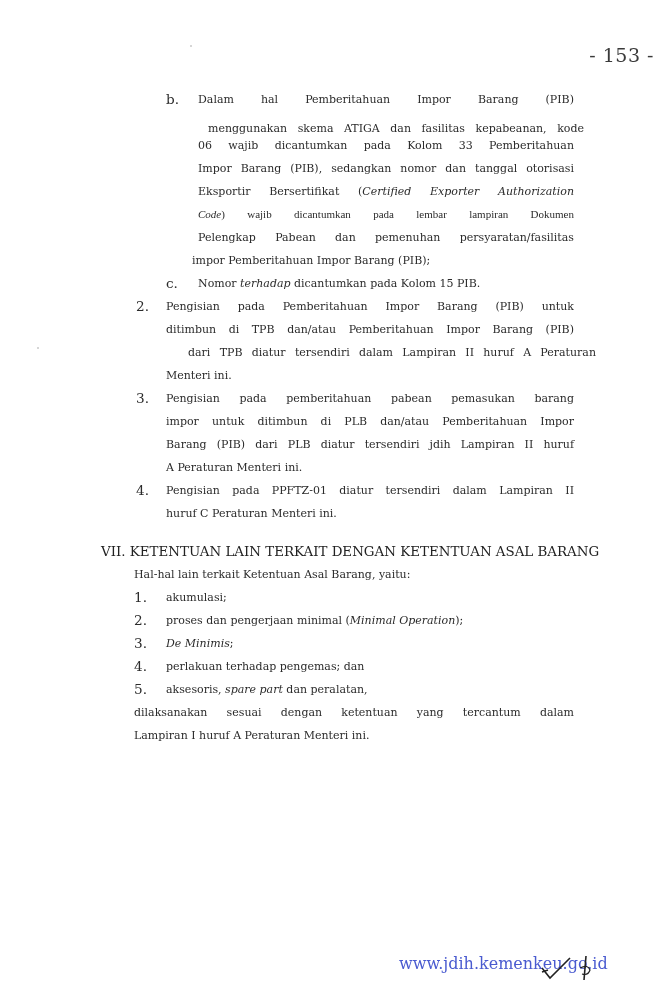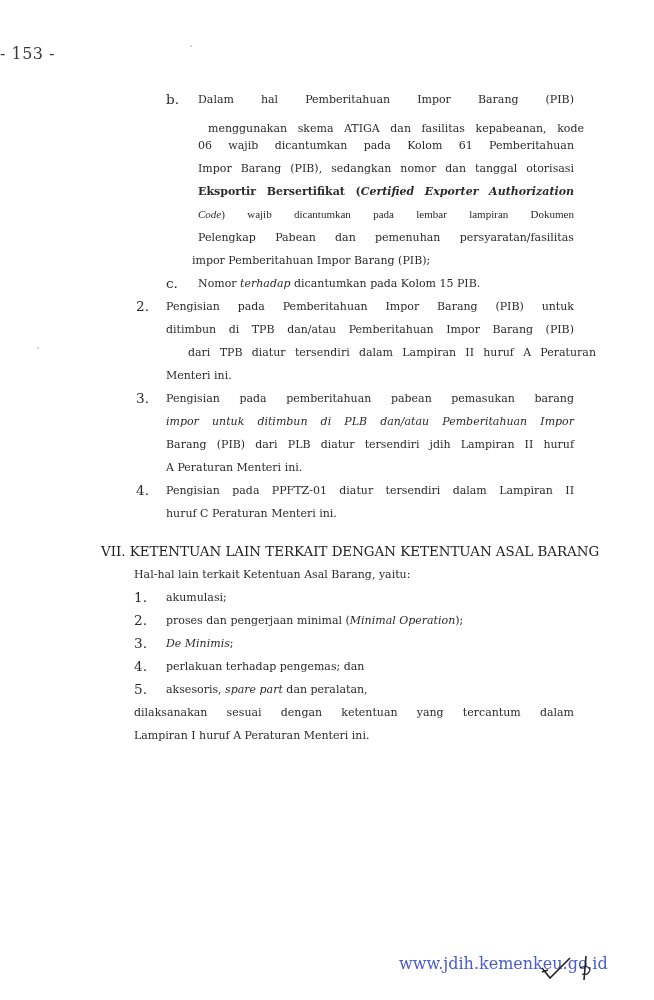--- a/index.html
+++ b/index.html
@@ -2,22 +2,22 @@
 <html><head>
 <meta charset="utf-8">
 <style>
   html, body { margin: 0; padding: 0; background: #ffffff; }
   body {
     width: 654px; height: 1000px; position: relative; overflow: hidden;
     font-family: "DejaVu Serif", "Liberation Serif", serif;
     color: #2a2a2a;
   }
   .page-number {
-    position: absolute; top: 44px; left: 0; width: 654px; text-align: left;
-    font-size: 16px; color: #3a3a3a; letter-spacing: 0.5px;
+    position: absolute; top: 44px; left: 0; width: 654px; text-align: right;
+    font-size: 19px; color: #3a3a3a; letter-spacing: 0.5px;
   }
   .line {
     position: absolute; font-size: 11px; line-height: 23px; white-space: nowrap;
     color: #2b2b2b;
   }
   .just {
     text-align: justify; text-align-last: justify; white-space: normal;
   }
   .num { position: absolute; font-size: 13.6px; line-height: 23px; color: #2b2b2b; }
   .heading {
@@ -36,23 +36,23 @@
 </head>
 <body>
 
 <div>
   <div class="page-number">- 153 -</div>
 
   <div>
     <span class="num" style="left:166px; top:88px;">b.</span>
     <div class="line just" style="left:198px; top:88px; width:376px;">Dalam hal Pemberitahuan Impor Barang (PIB)</div>
     <div class="line just" style="left:198px; top:117px; width:376px;margin-left:10px;">menggunakan skema ATIGA dan fasilitas kepabeanan, kode</div>
-    <div class="line just" style="left:198px; top:134px; width:376px;">06 wajib dicantumkan pada Kolom 61 Pemberitahuan</div>
+    <div class="line just" style="left:198px; top:134px; width:376px;">06 wajib dicantumkan pada Kolom 33 Pemberitahuan</div>
     <div class="line just" style="left:198px; top:157px; width:376px;">Impor Barang (PIB), sedangkan nomor dan tanggal otorisasi</div>
-    <div class="line just" style="left:198px; top:180px; width:376px;font-weight:bold;"><span>Eksportir Bersertifikat (</span><i>Certified Exporter Authorization</i></div>
+    <div class="line just" style="left:198px; top:180px; width:376px;"><span>Eksportir Bersertifikat (</span><i>Certified Exporter Authorization</i></div>
     <div class="line just" style="left:198px; top:203px; width:376px;font-family:Liberation Serif, serif;"><i>Code</i><span>) wajib dicantumkan pada lembar lampiran Dokumen</span></div>
     <div class="line just" style="left:198px; top:226px; width:376px;">Pelengkap Pabean dan pemenuhan persyaratan/fasilitas</div>
     <div class="line" style="left:192px; top:249px;">impor Pemberitahuan Impor Barang (PIB);</div>
   </div>
 
   <div>
     <span class="num" style="left:166px; top:272px;">c.</span>
     <div class="line" style="left:198px; top:272px;"><span>Nomor </span><i>terhadap</i><span> dicantumkan pada Kolom 15 PIB.</span></div>
   </div>
 
@@ -60,21 +60,21 @@
     <span class="num" style="left:136px; top:295px;">2.</span>
     <div class="line just" style="left:166px; top:295px; width:408px;">Pengisian pada Pemberitahuan Impor Barang (PIB) untuk</div>
     <div class="line just" style="left:166px; top:318px; width:408px;">ditimbun di TPB dan/atau Pemberitahuan Impor Barang (PIB)</div>
     <div class="line just" style="left:166px; top:341px; width:408px;margin-left:22px;">dari TPB diatur tersendiri dalam Lampiran II huruf A Peraturan</div>
     <div class="line" style="left:166px; top:364px;">Menteri ini.</div>
   </div>
 
   <div>
     <span class="num" style="left:136px; top:387px;">3.</span>
     <div class="line just" style="left:166px; top:387px; width:408px;">Pengisian pada  pemberitahuan pabean pemasukan barang</div>
-    <div class="line just" style="left:166px; top:410px; width:408px;font-style:italic;">impor untuk ditimbun di PLB dan/atau Pemberitahuan Impor</div>
+    <div class="line just" style="left:166px; top:410px; width:408px;">impor untuk ditimbun di PLB dan/atau Pemberitahuan Impor</div>
     <div class="line just" style="left:166px; top:433px; width:408px;">Barang (PIB) dari PLB diatur tersendiri jdih Lampiran II huruf</div>
     <div class="line" style="left:166px; top:456px;">A Peraturan Menteri ini.</div>
   </div>
 
   <div>
     <span class="num" style="left:136px; top:479px;">4.</span>
     <div class="line just" style="left:166px; top:479px; width:408px;">Pengisian pada  PPFTZ-01 diatur tersendiri dalam Lampiran II</div>
     <div class="line" style="left:166px; top:502px;">huruf C Peraturan Menteri ini.</div>
   </div>
 

